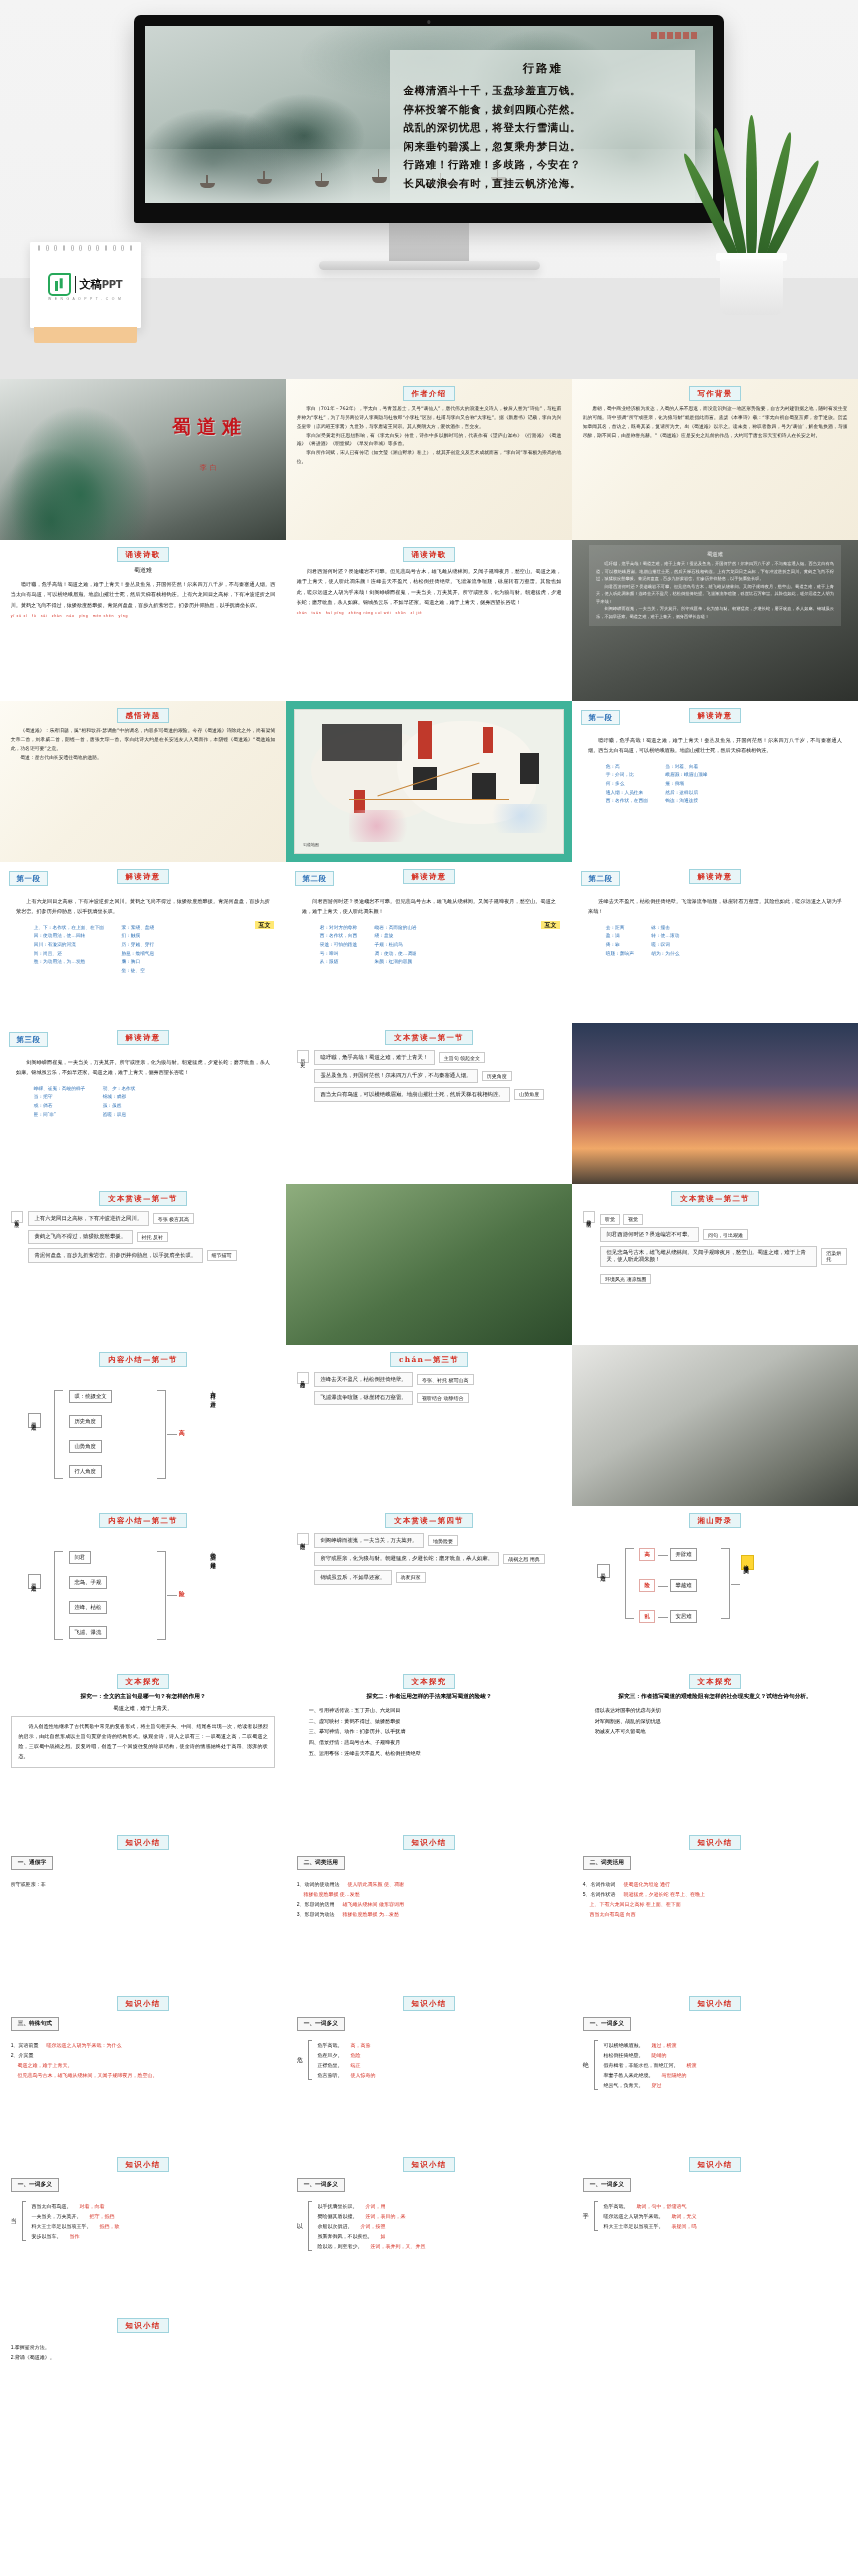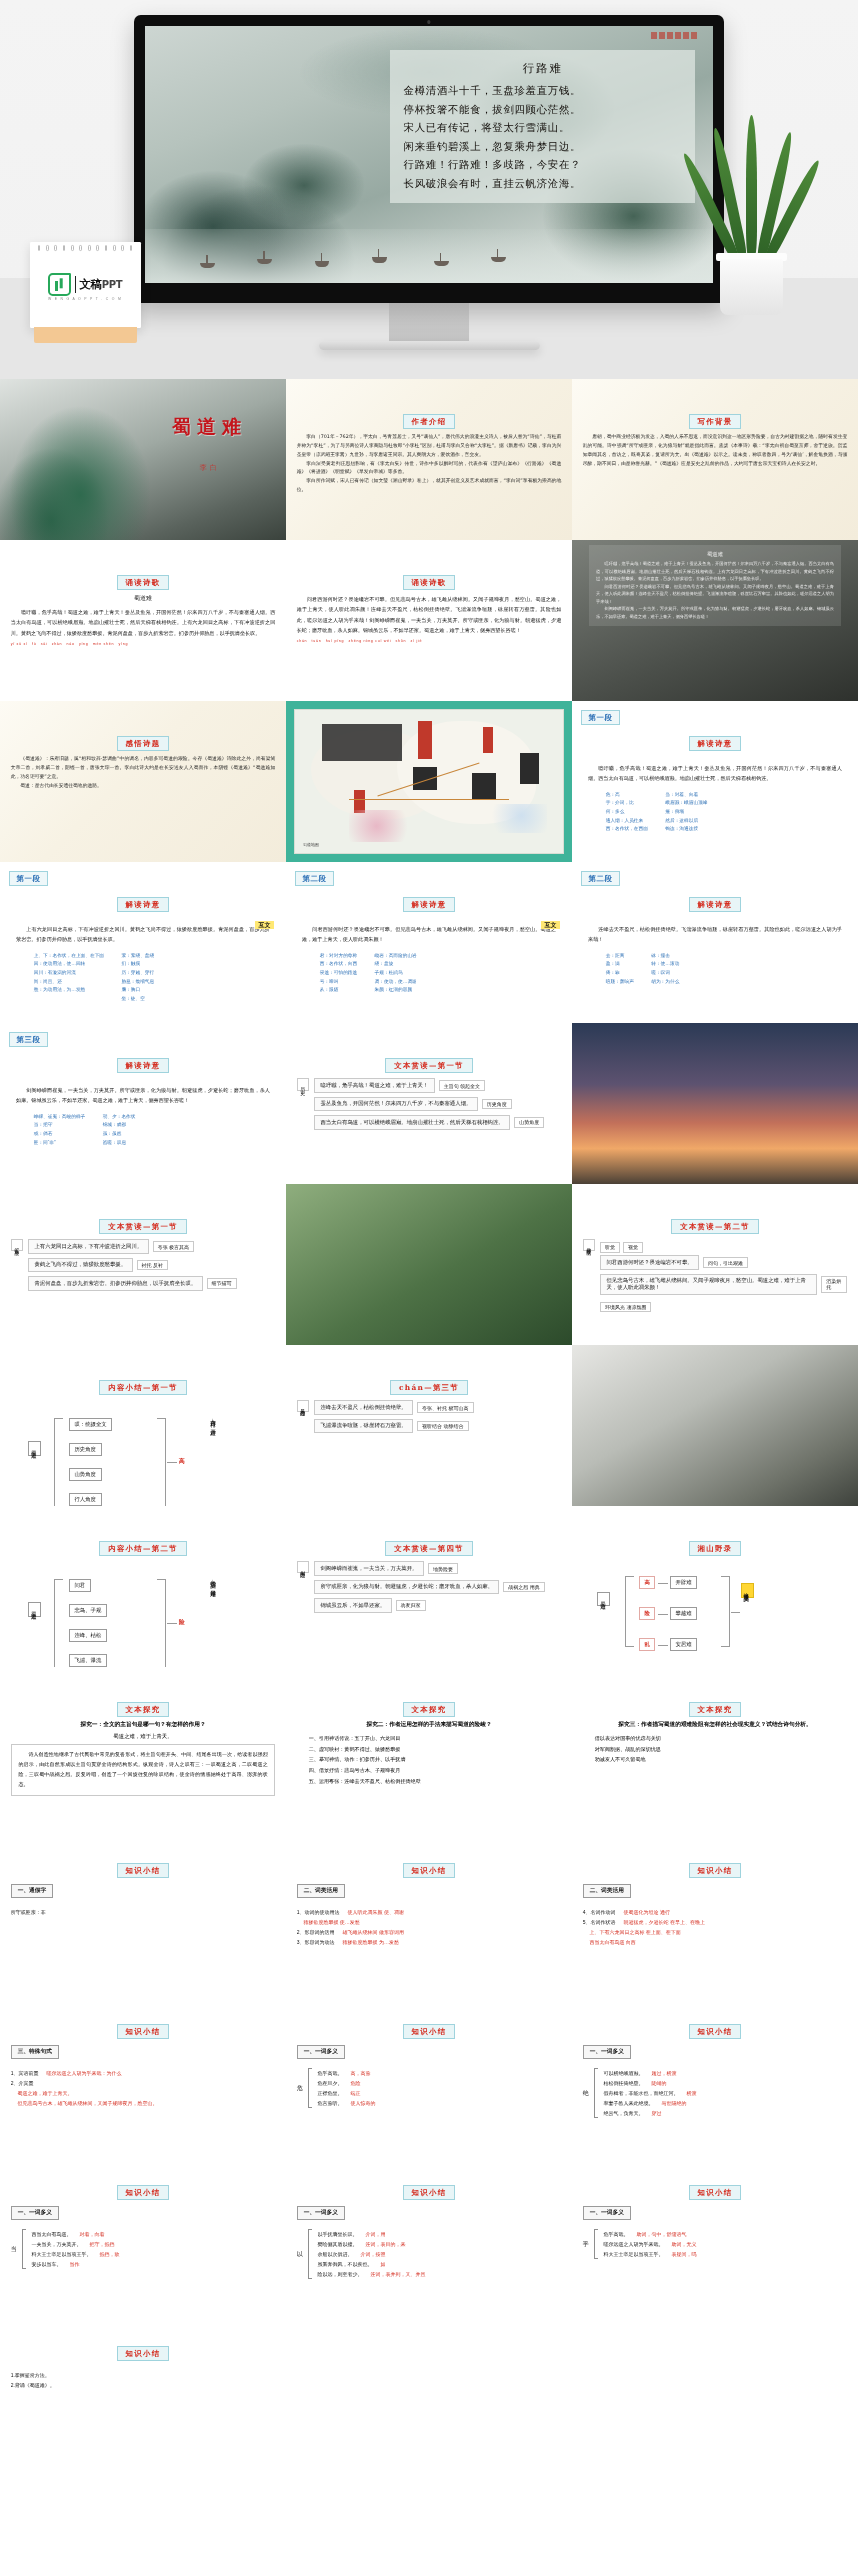--- a/index.html
+++ b/index.html
@@ -7,22 +7,22 @@
   html,body { width:858px; }
   body {
     font-family:"Liberation Sans","DejaVu Sans",sans-serif;
     background:#ffffff; width:858px; overflow-x:hidden;
   }
   
   .hero { position:relative; width:858px; height:379px;
     background:linear-gradient(180deg,#f4f4f4 0%,#f2f2f2 72%,#eaeaea 100%); overflow:hidden; }
   .hero-floor { position:absolute; left:0; bottom:0; width:100%; height:101px; background:#e6e6e6; }
   .monitor { position:absolute; left:134px; top:14.8px; width:590px; }
-  .monitor-bezel { width:590px; height:288px; background:#0d0d0d; border-radius:6.7px 6.7px 2.7px 2.7px;
-    padding:11.4px 11.4px 20px 11.4px; box-shadow:0 9.4px 23px rgba(0,0,0,.22); position:relative; }
+  .monitor-bezel { width:590px; height:208px; background:#0d0d0d; border-radius:6.7px 6.7px 2.7px 2.7px;
+    padding:11.4px 11.4px 20px 11.4px; box-shadow:0 9.4px 23px rgba(0,0,0,.22); position:relative;font-weight:bold; }
   .monitor-dot { position:absolute; top:5.4px; left:50%; transform:translateX(-50%);
     width:3.4px; height:3.4px; border-radius:50%; background:#3a3a3a; }
   .screen { width:100%; height:100%; position:relative; overflow:hidden;
     background:linear-gradient(160deg,#cdd6d2 0%,#b6c3bd 28%,#97a9a2 55%,#c9d2cd 80%,#dfe5e2 100%); }
   .screen-mtn { position:absolute; inset:0;
     background:
       radial-gradient(ellipse 107px 80px at 12% 78%, #2e4a42 0%, rgba(46,74,66,0) 70%),
       radial-gradient(ellipse 134px 107px at 20% 92%, #26403a 0%, rgba(38,64,58,0) 72%),
       radial-gradient(ellipse 87px 60px at 28% 62%, #3d5b50 0%, rgba(61,91,80,0) 70%),
       radial-gradient(ellipse 127px 94px at 86% 74%, #3a5a4c 0%, rgba(58,90,76,0) 72%),
@@ -79,21 +79,21 @@
   .slide { position:relative; width:286px; height:161px; overflow:hidden;
     background:#fff; display:block; }
   .s-bg-paper { background:linear-gradient(135deg,#fdfbf4 0%,#f7f2e4 45%,#f3ecdb 100%); }
   .s-bg-white { background:#ffffff; }
   .s-bg-teal  { background:#3fb39a; }
   .s-pad { padding:6.7px 10.7px; height:100%; }
   
   .chip { display:inline-block; padding:1.3px 8px; background:#e8f5f7; border:0.7px solid #9fd3dd;
     color:#d42b1e; font-size:7.4px; font-weight:bold; letter-spacing:1.3px;
     font-family:"DejaVu Serif","Liberation Serif",serif; }
-  .chip-wrap { text-align:center; margin-bottom:4px;margin-top:28px; }
+  .chip-wrap { text-align:center; margin-bottom:4px; }
   .chip-left { position:absolute; left:9.4px; top:9.4px; padding:1.3px 6px; background:#eef7f9;
     border:0.7px solid #9fd3dd; color:#2b6fb5; font-size:7.4px; font-weight:bold; letter-spacing:0.7px; }
   .body-txt { font-size:4.8px; line-height:1.85; color:#1b1b1b; text-align:justify;
     font-family:"DejaVu Sans",sans-serif; }
   .ind { text-indent:2em; display:block; }
   .poem-body { font-size:5.1px; line-height:2.05; color:#111; text-align:justify; }
   .mini-title { text-align:center; font-size:6px; margin:2.7px 0 4px; color:#111; }
   .two-col { display:flex; gap:17.4px; margin-top:6.7px; padding-left:23px; }
   .two-col ul { list-style:none; font-size:4.7px; line-height:1.85; color:#2b6fb5; }
   .hl-yellow { background:#ffe873; padding:0.7px 3.4px; font-weight:bold; color:#111; font-size:6px; }
@@ -164,21 +164,21 @@
             <div class="seal"></div>
             <div class="seal"></div>
           <div class="seal"></div>
             <div class="seal"></div>
             <div class="seal"></div>
         </div>
         <div class="poem-card">
           <div class="poem-title">行路难</div>
           <div class="poem-line">金樽清酒斗十千，玉盘珍羞直万钱。</div>
           <div class="poem-line">停杯投箸不能食，拔剑四顾心茫然。</div>
-          <div class="poem-line">宋人已有传记，将登太行雪满山。</div>
+          <div class="poem-line">战乱的深切忧思，将登太行雪满山。</div>
           <div class="poem-line">闲来垂钓碧溪上，忽复乘舟梦日边。</div>
           <div class="poem-line">行路难！行路难！多歧路，今安在？</div>
           <div class="poem-line">长风破浪会有时，直挂云帆济沧海。</div>
         </div>
       </div>
     </div>
     <div class="monitor-neck"></div>
     <div class="monitor-base"></div>
   </div>
 

